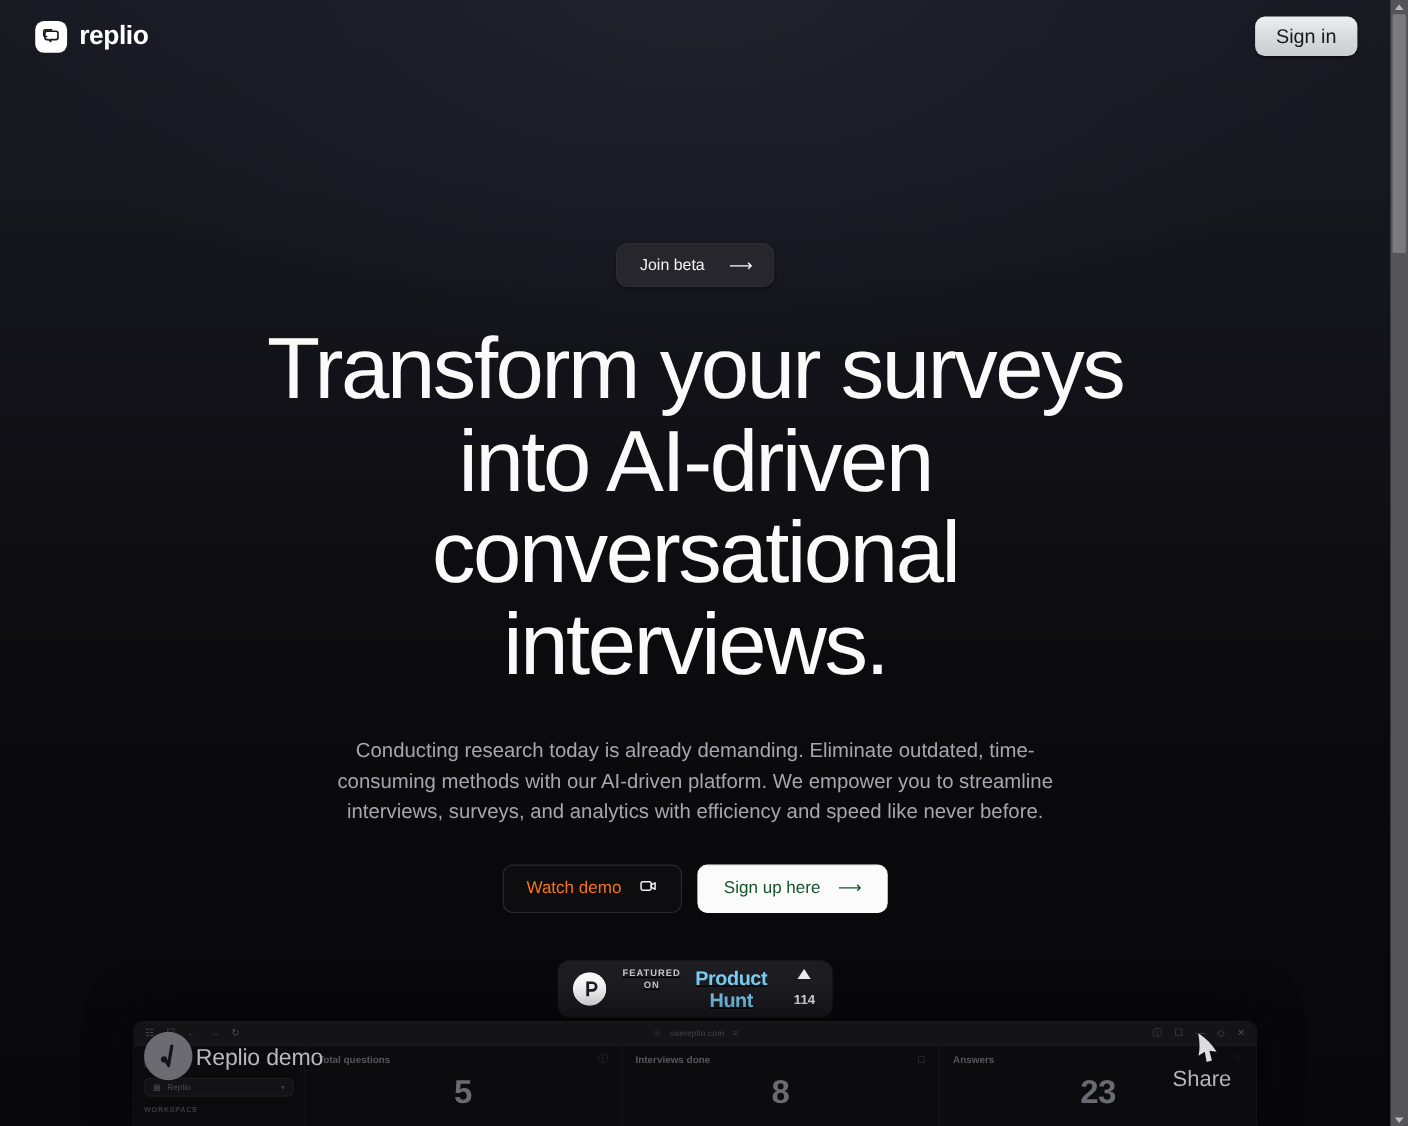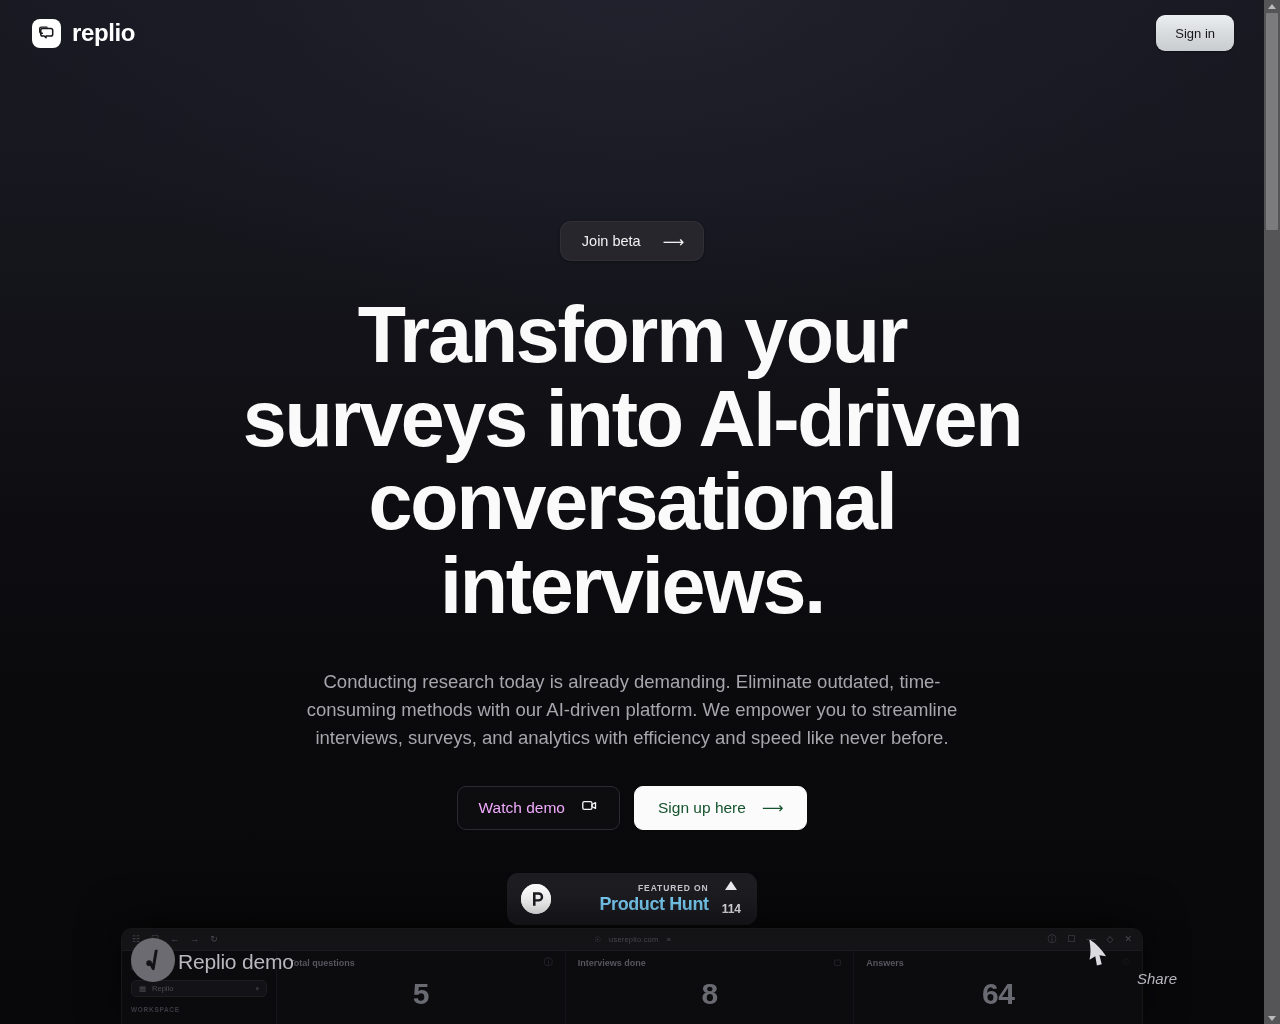--- a/index.html
+++ b/index.html
@@ -69,21 +69,21 @@
   }
 
   .signin-btn {
     height: 36px;
     padding: 0 19px;
     border: none;
     border-radius: 9px;
     background: linear-gradient(180deg, #eceff1 0%, #d7dadd 55%, #c9ccd0 100%);
     color: #17171c;
     font-family: "Liberation Sans", sans-serif;
-    font-size: 13px;
+    font-size: 18px;
     font-weight: 400;
     cursor: pointer;
     box-shadow: 0 1px 2px rgba(0,0,0,0.45);
   }
 
   
   .hero {
     position: absolute;
     top: 0; left: 0; right: 0;
     padding-top: 221px;
@@ -108,21 +108,21 @@
     box-shadow: 0 1px 3px rgba(0,0,0,0.4);
   }
   .pill .arrow { font-size: 15px; color: #f2f2f4; line-height: 1; }
 
   .headline {
     margin-top: 32px;
     width: 800px;
     color: #fafafa;
     font-size: 79px;
     line-height: 1.06;
-    font-weight: 700;
+    font-weight: 400;
     letter-spacing: -2.2px;
   }
 
   .subhead {
     margin-top: 40px;
     width: 690px;
     color: #a6a6ac;
     font-size: 18.5px;
     line-height: 28px;
     font-weight: 400;
@@ -143,21 +143,21 @@
     gap: 16px;
     border-radius: 9px;
     font-size: 15.5px;
     cursor: pointer;
     font-family: "Liberation Sans", sans-serif;
     white-space: nowrap;
   }
   .btn-dark {
     padding: 0 21px;
     background: #0d0d10;
-    color: #f0abfc;
+    color: #f97316;
     border: 1px solid #2b2b31;
   }
   .btn-light {
     padding: 0 23px;
     background: #fbfbfb;
     color: #14532d;
     border: 1px solid #fbfbfb;
   }
 
   
@@ -173,21 +173,21 @@
     gap: 13px;
     cursor: pointer;
   }
   .ph-logo {
     width: 30px; height: 30px;
     border-radius: 50%;
     background: #ffffff;
     display: flex; align-items: center; justify-content: center;
     flex: 0 0 auto;
   }
-  .ph-text { display: flex; flex-direction: column; justify-content: center; flex: 1 1 auto; text-align: right; }
+  .ph-text { display: flex; flex-direction: row; justify-content: center; flex: 1 1 auto; text-align: center; text-decoration: underline; }
   .ph-featured {
     color: #c9c9d2;
     font-size: 8.5px;
     font-weight: 700;
     letter-spacing: 0.9px;
     line-height: 11px;
   }
   .ph-name {
     color: #7dd3fc;
     font-size: 18px;
@@ -301,25 +301,24 @@
     z-index: 12;
   }
   .pv-overlay-cursor {
     position: absolute;
     left: 1082px; top: 940px;
     z-index: 12;
     color: #d8d8dc;
   }
   .pv-overlay-share {
     position: absolute;
-    left: 1137px; top: 970px;
+    left: 1066px; top: 970px;
     color: #b5b5bb;
-    font-size: 15px;
+    font-size: 20px;
     z-index: 12;
-    font-style: italic;
   }
 
   
   .scrollbar {
     position: absolute;
     top: 0; right: 0;
     width: 16px;
     height: 1024px;
     background: #555558;
     z-index: 60;
@@ -472,21 +471,21 @@
               <span class="pv-card-icon">◻</span>
             </div>
             <div class="pv-card-value">8</div>
           </div>
 
           <div class="pv-card">
             <div class="pv-card-head">
               <span class="pv-card-title">Answers</span>
               <span class="pv-card-icon">♡</span>
             </div>
-            <div class="pv-card-value">64</div>
+            <div class="pv-card-value">23</div>
           </div>
 
         </div>
       </div>
     </div>
 
     <div class="pv-overlay-avatar">
       <svg width="26" height="26" viewBox="0 0 24 24" fill="#131317">
         <path d="M15.6 2.6c.5 0 .8.4.7.9l-2.8 16.8c-.2 1.2-1.8 1.5-2.4.4L9.6 18c-.7-1.3.2-2.9 1.7-2.9h.3l1.9-11.4c.1-.6.6-1.1 1.2-1.1h.9Z"></path>
         <circle cx="8.4" cy="14.9" r="2.6"></circle>

